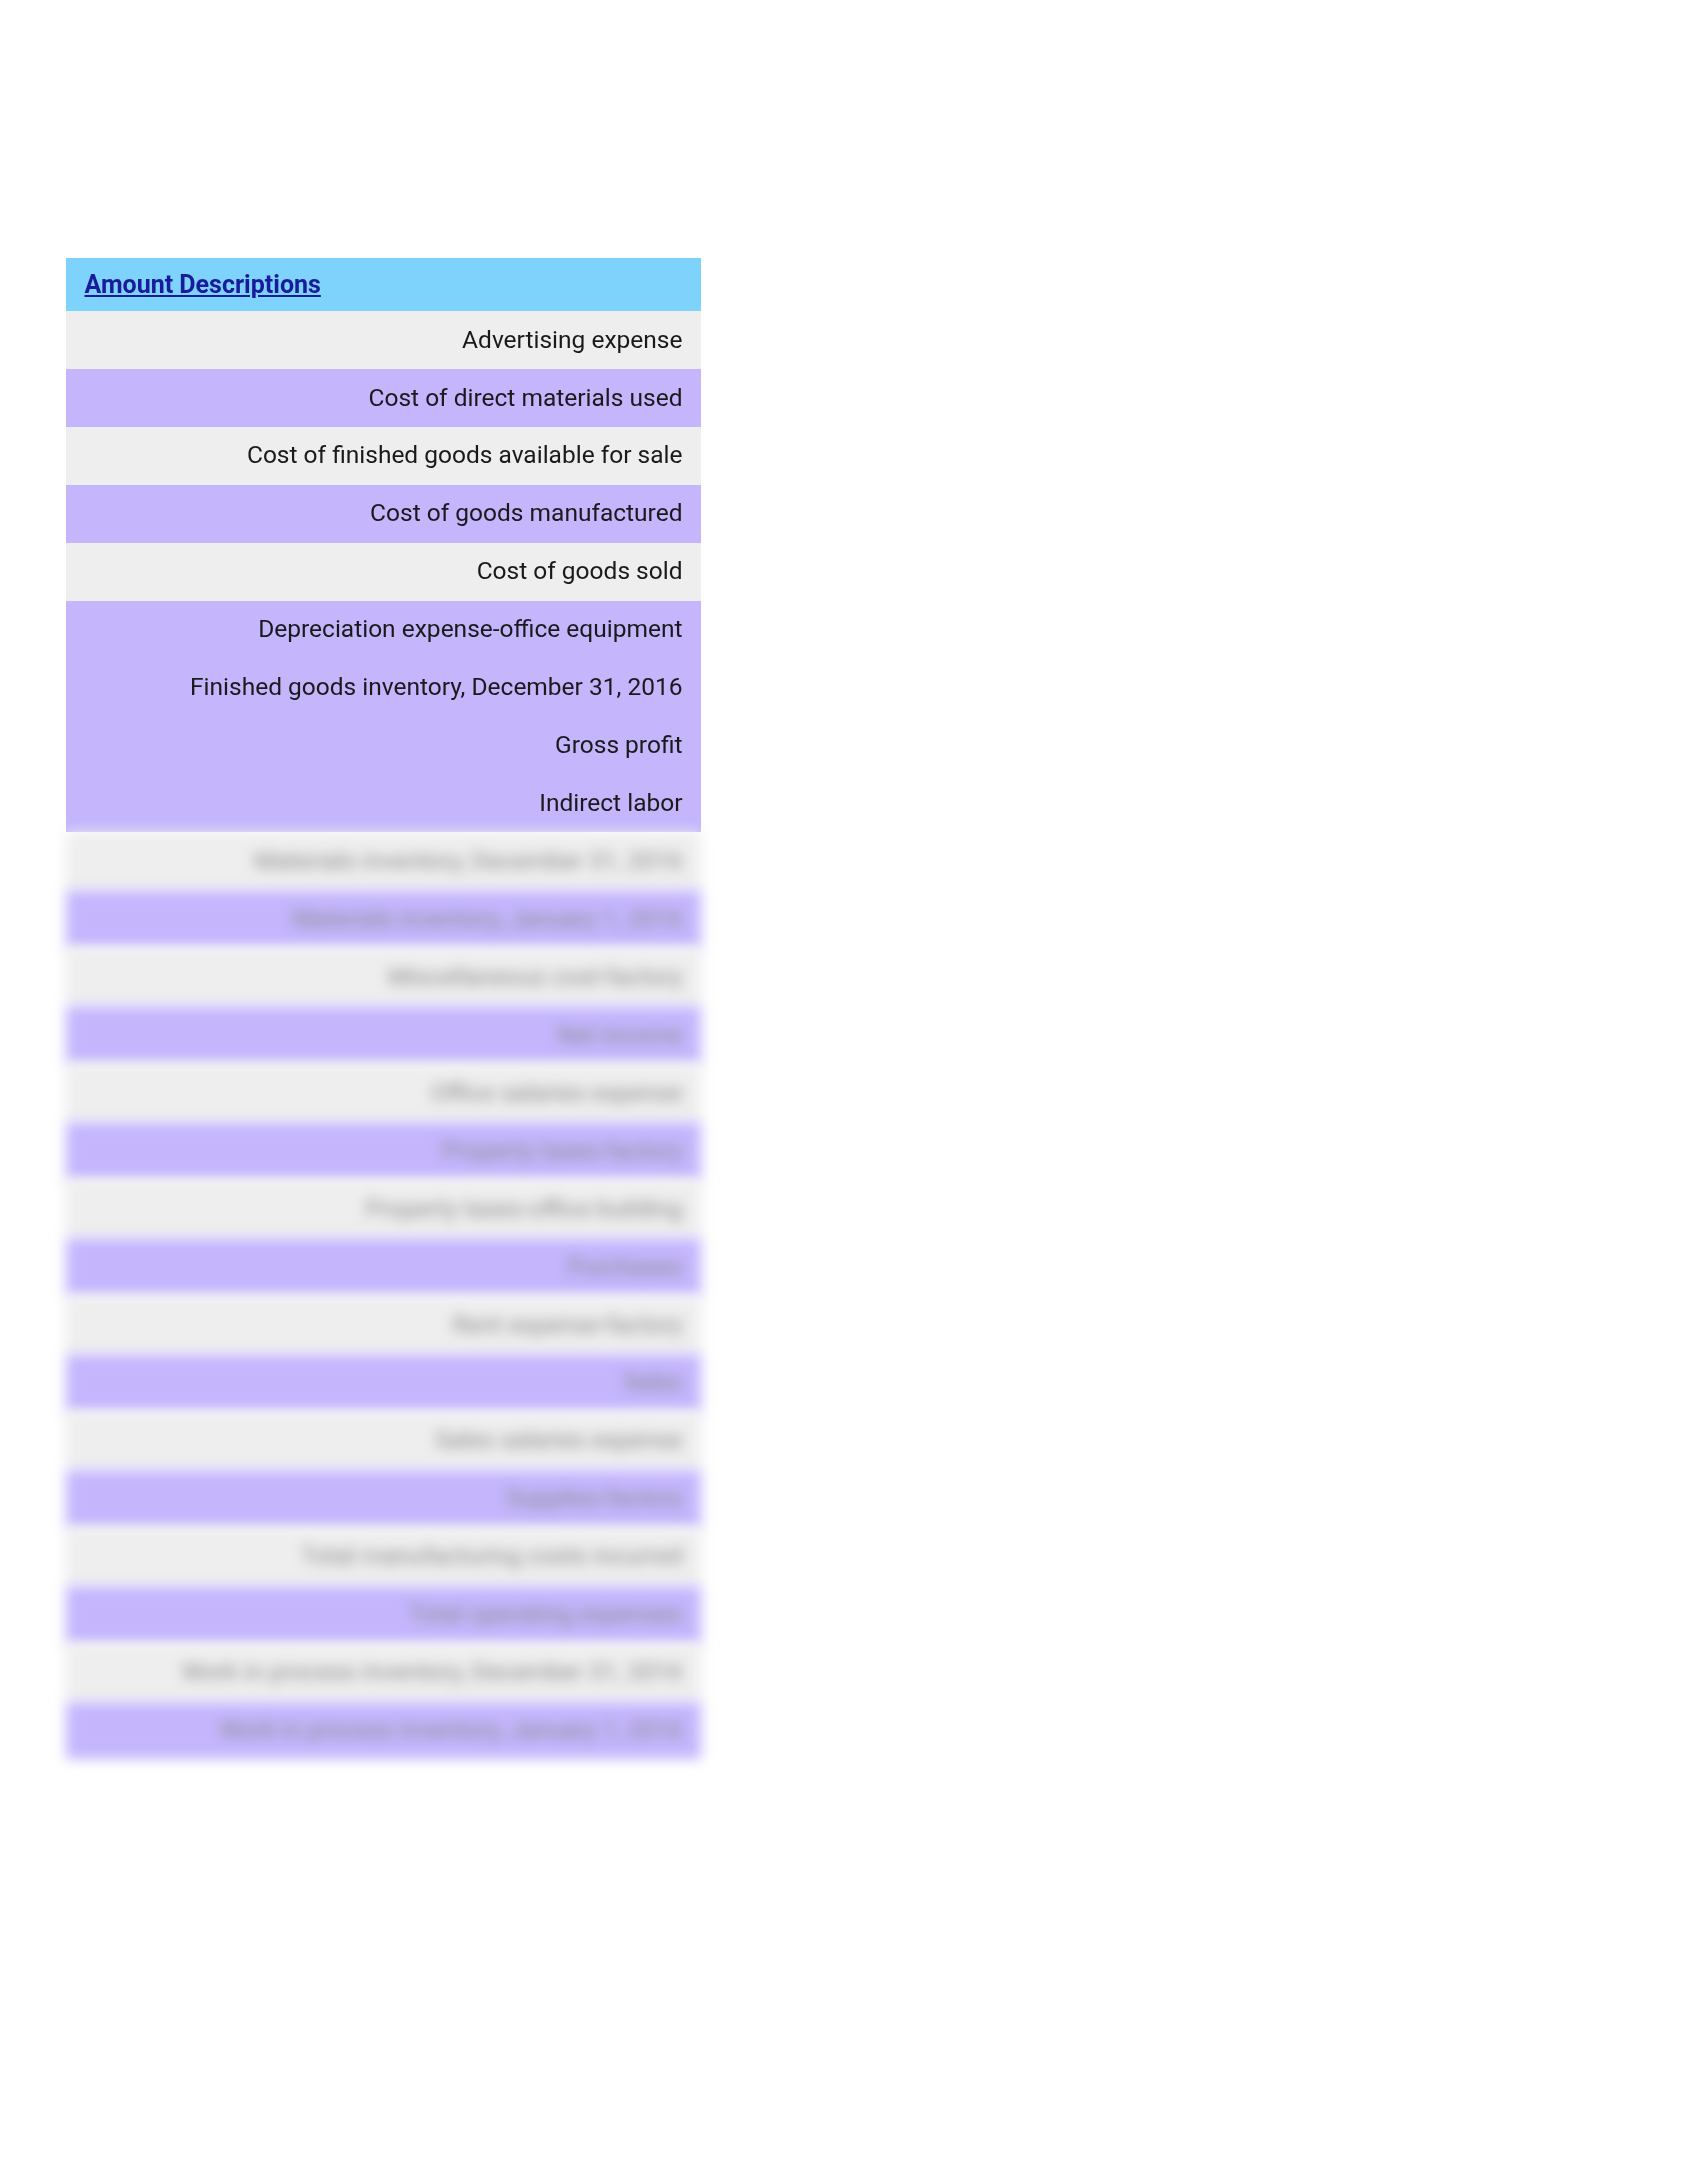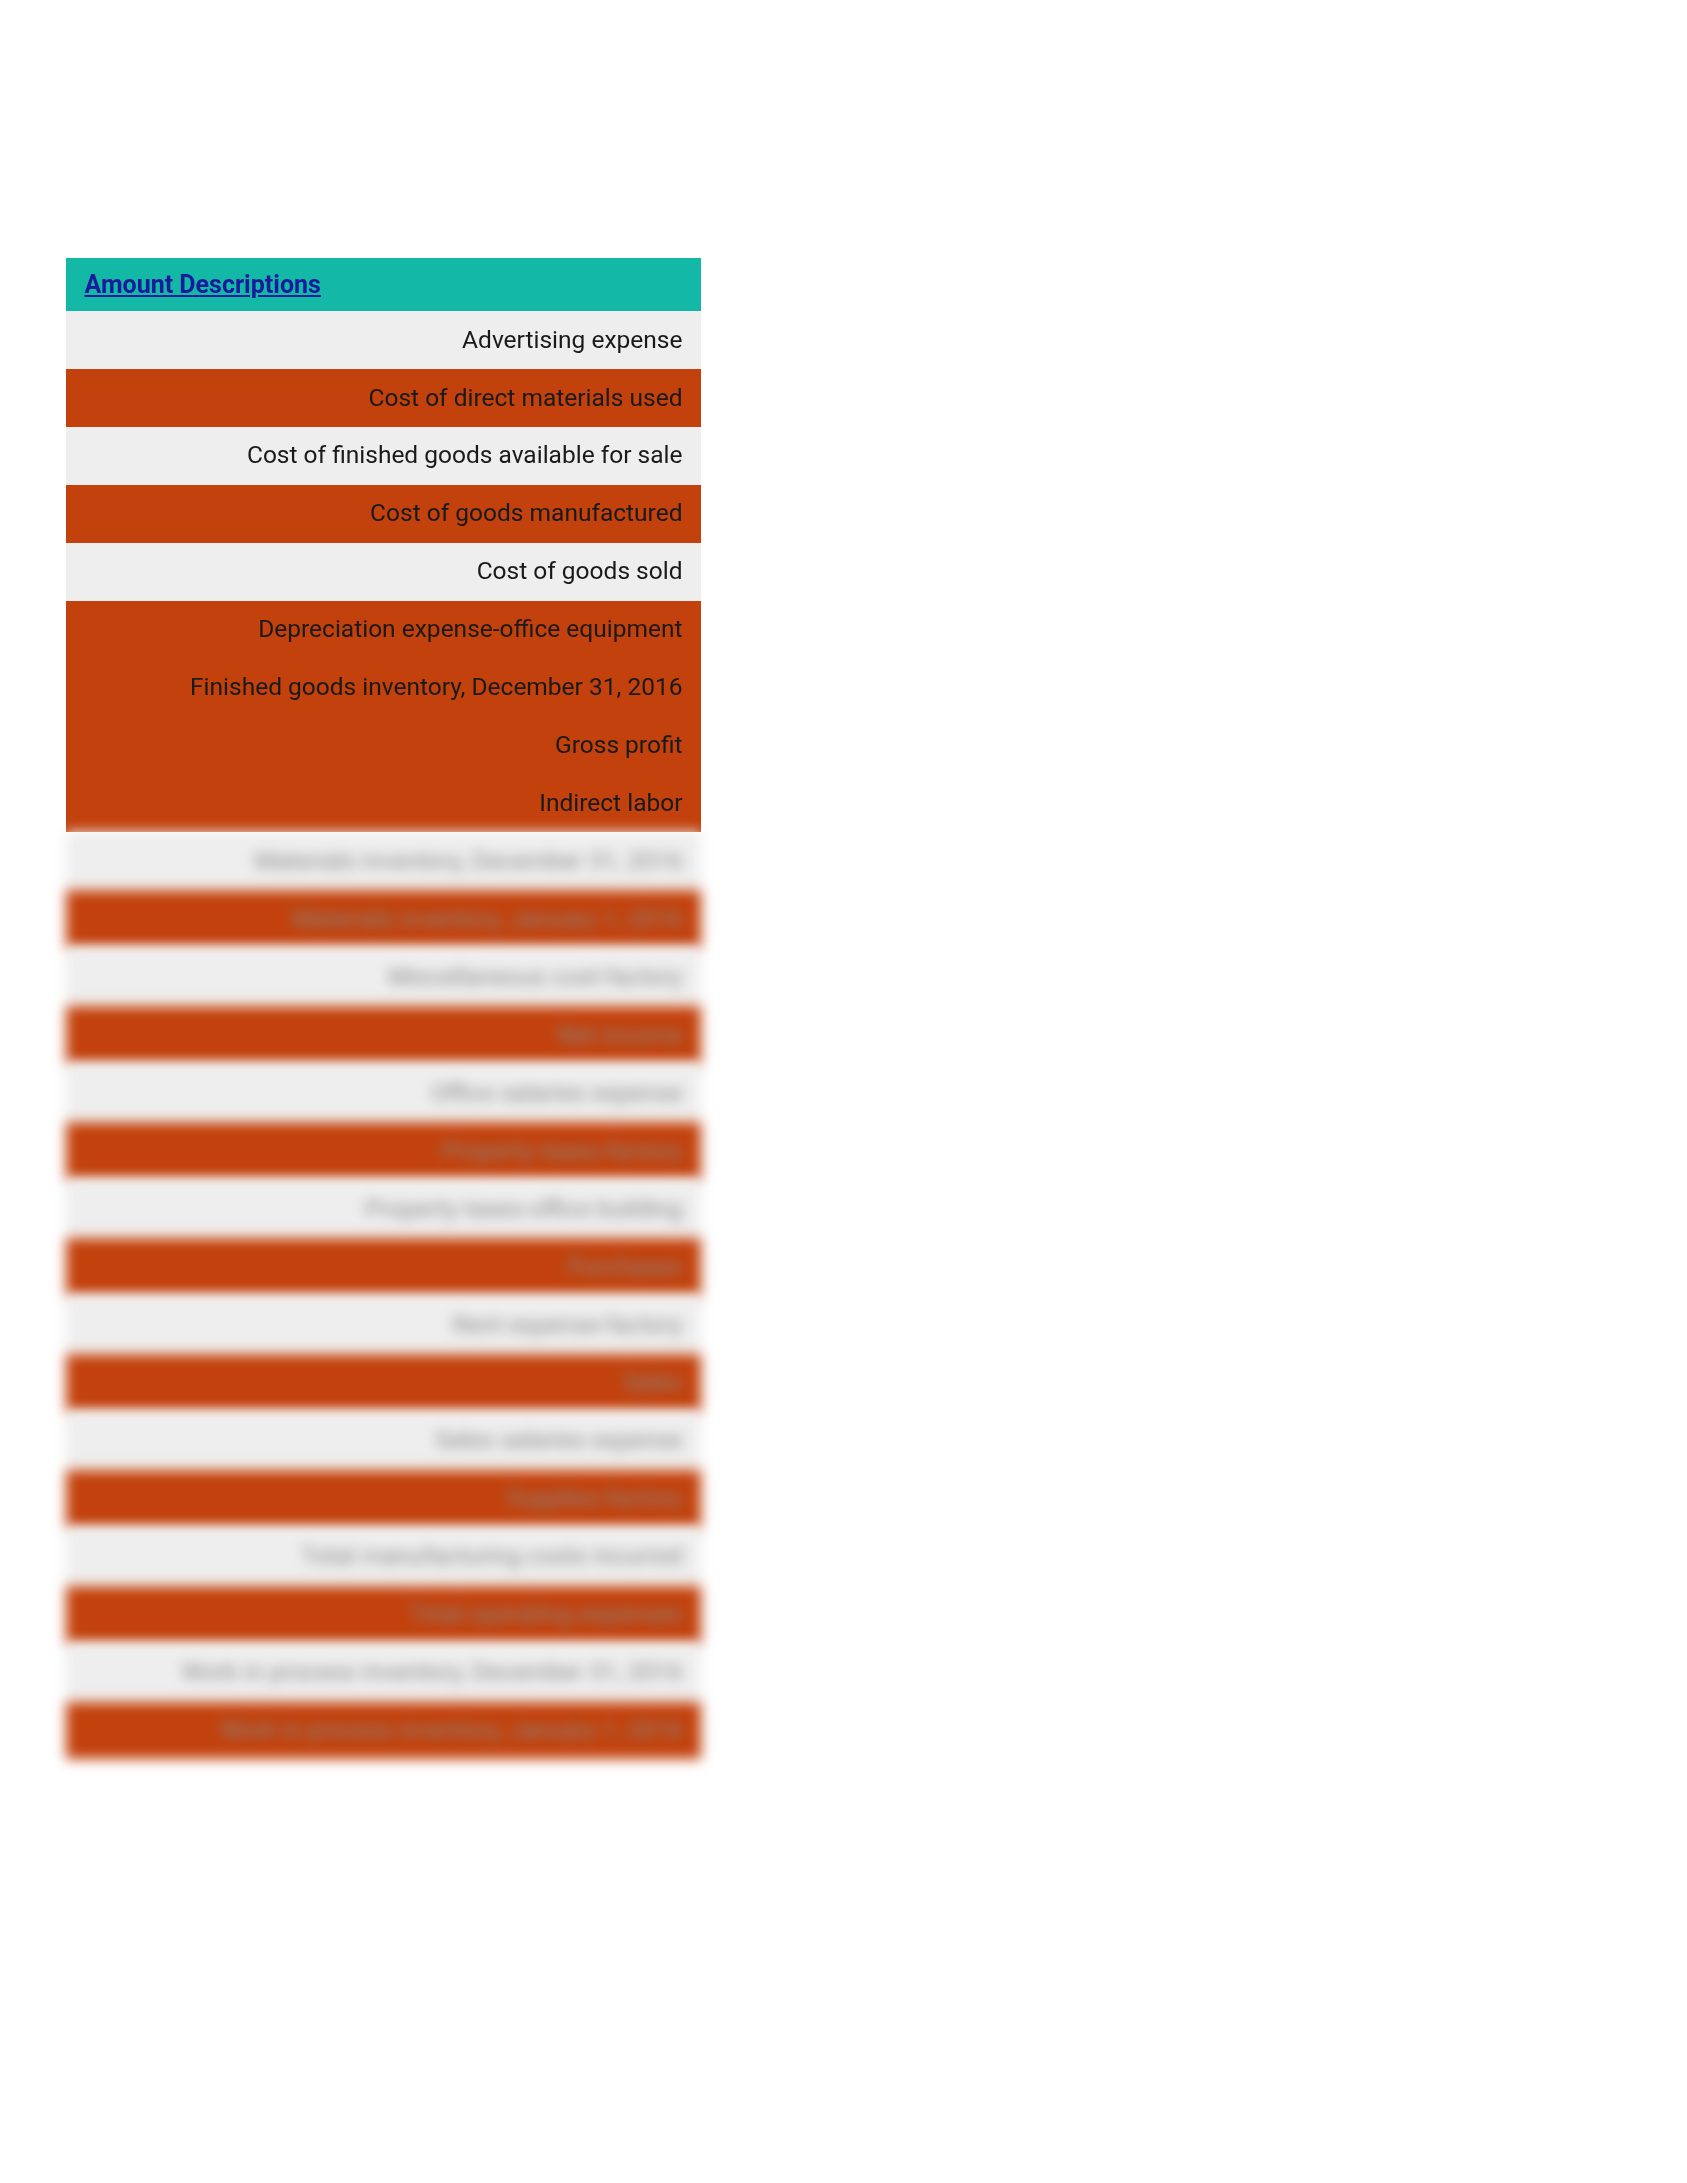--- a/index.html
+++ b/index.html
@@ -21,34 +21,34 @@
       width: 635px;
     }
     .table-row {
       padding: 10.6px 18.5px;
       font-size: 24.5px;
       line-height: 1.5;
       color: #1a1a1a;
       text-align: right;
     }
     .header-row {
-      background: #14b8a6;
+      background: #7dd3fc;
       padding: 12px 18.5px;
     }
     .header-link {
       color: #1a1a9c;
       font-weight: 700;
       text-decoration: underline;
       font-size: 25px;
     }
     .row-even {
       background: #eeeeee;
     }
     .row-odd {
-      background: #c2410c;
+      background: #c4b5fd;
     }
     .blurred {
       filter: blur(6.6px);
       color: #888888;
     }
   </style>
 </head>
 <body>
 
 <div class="table-container">

